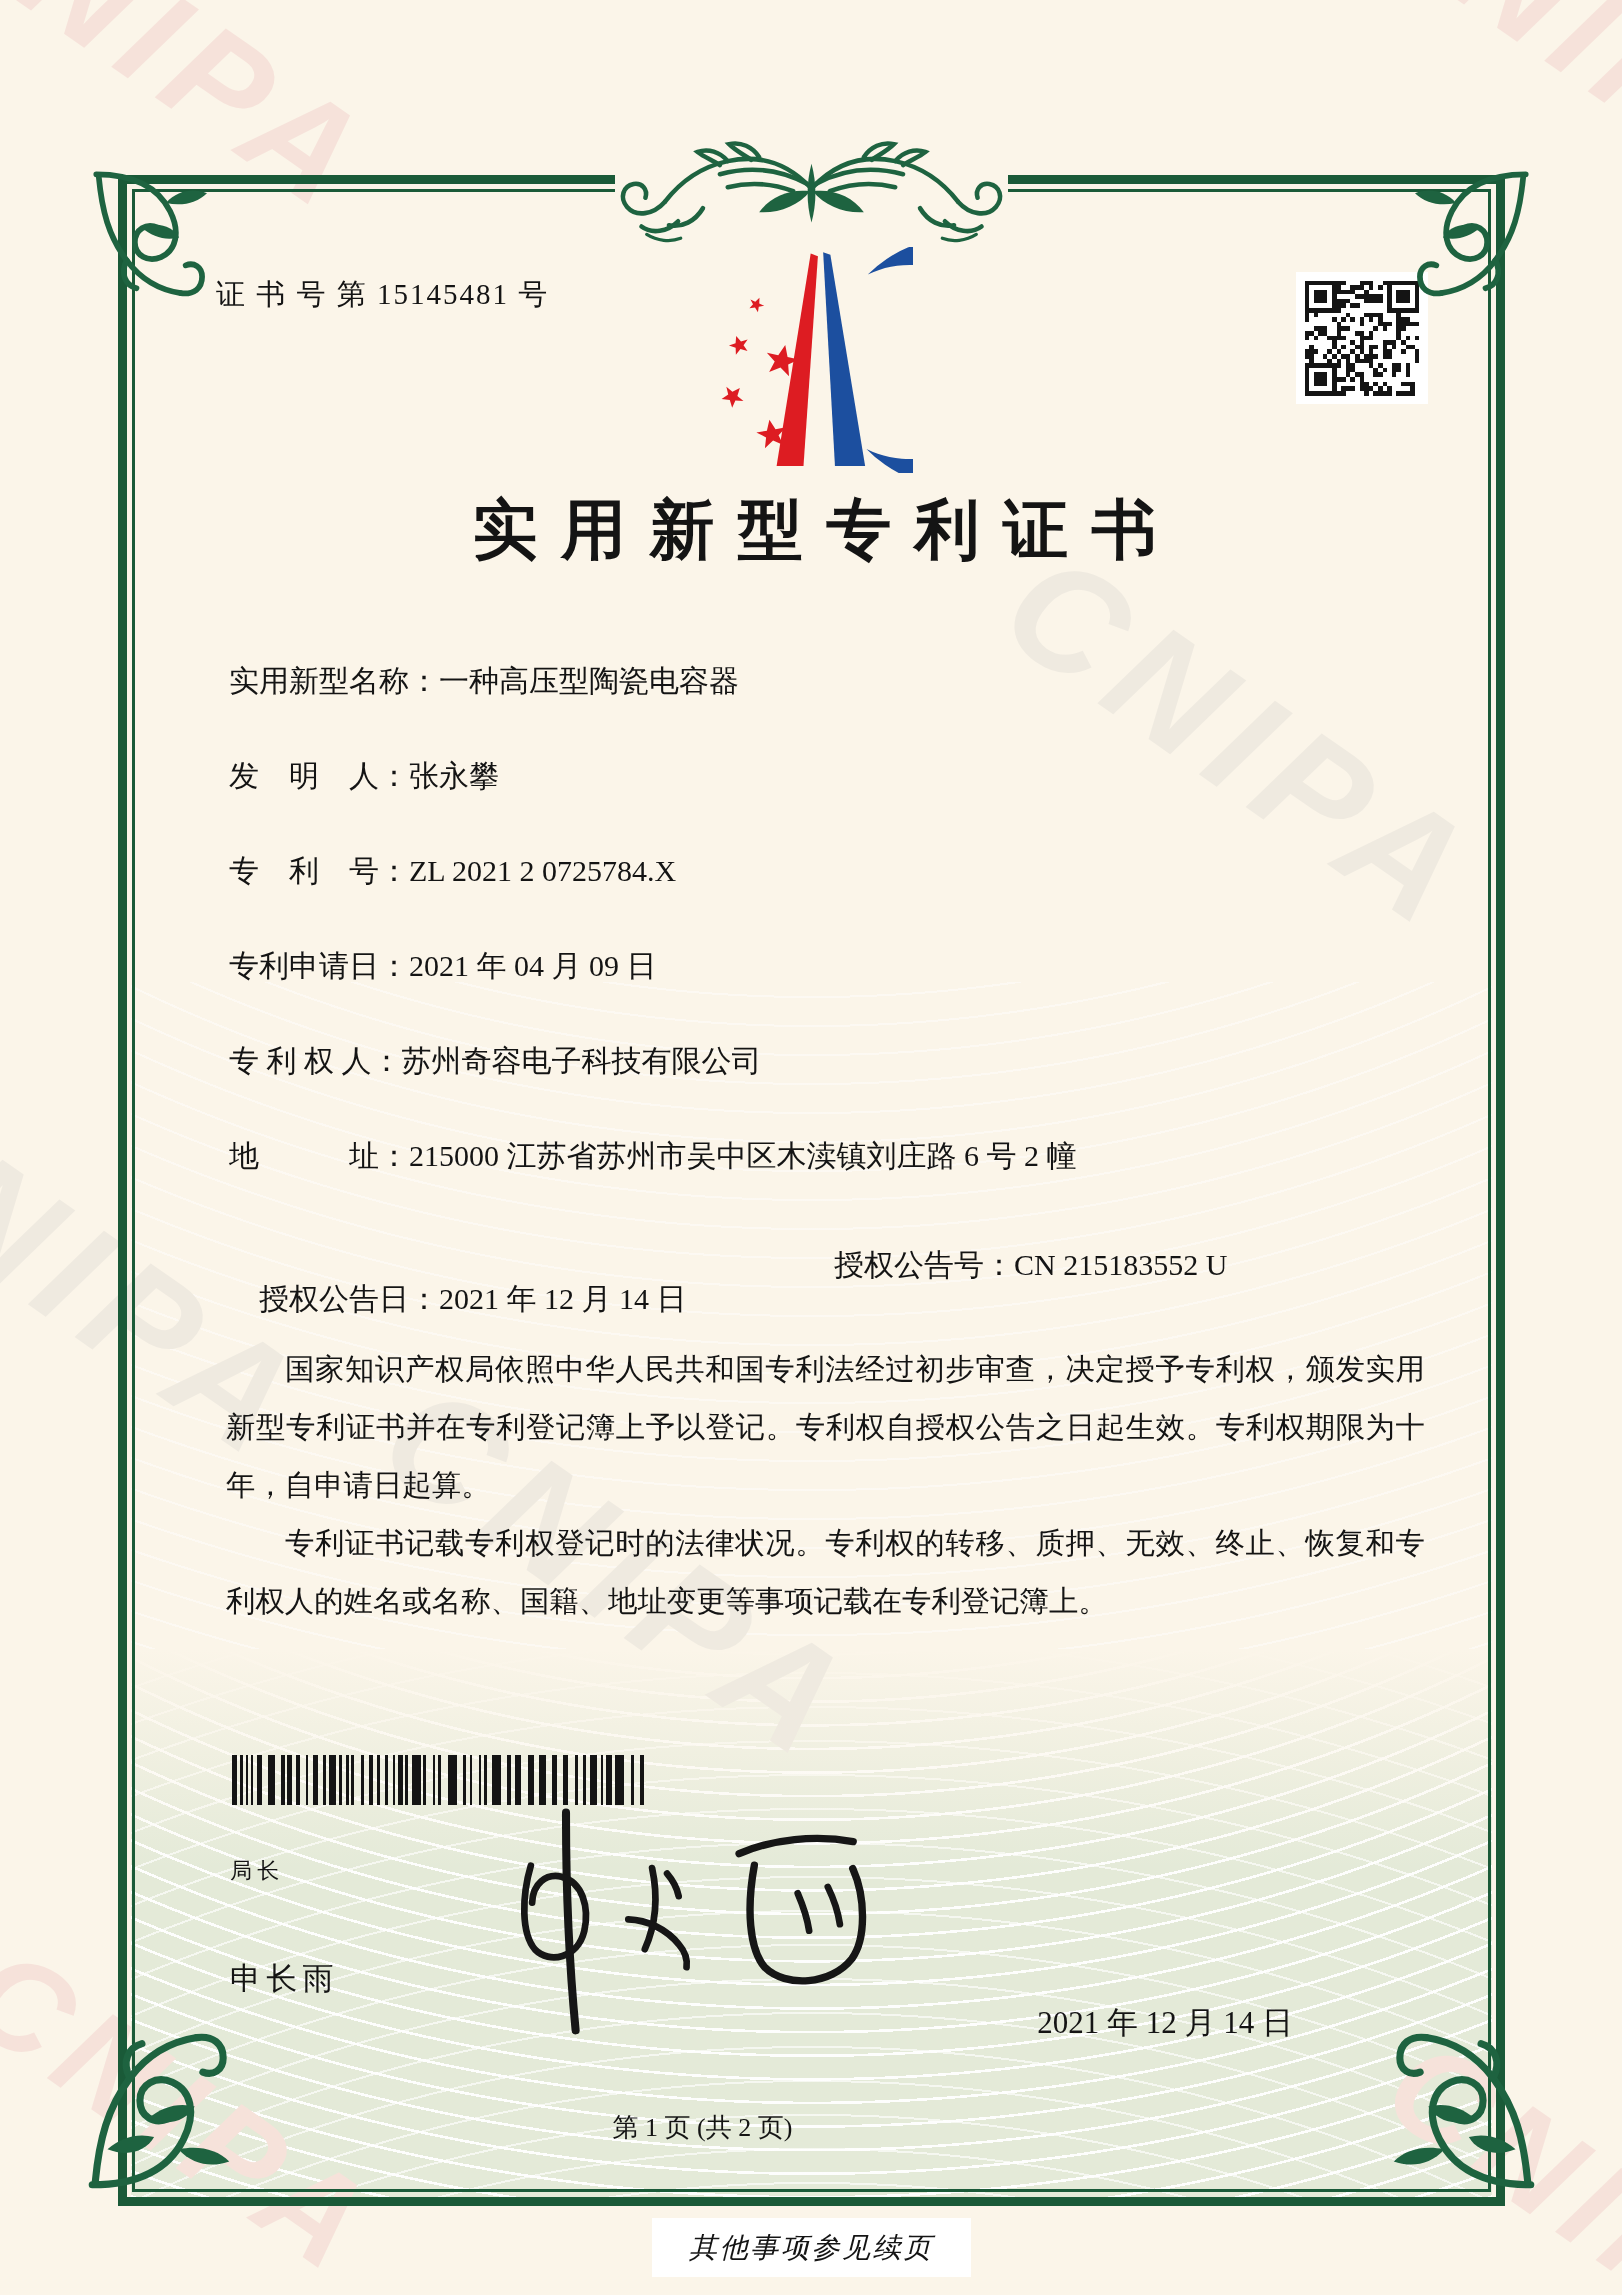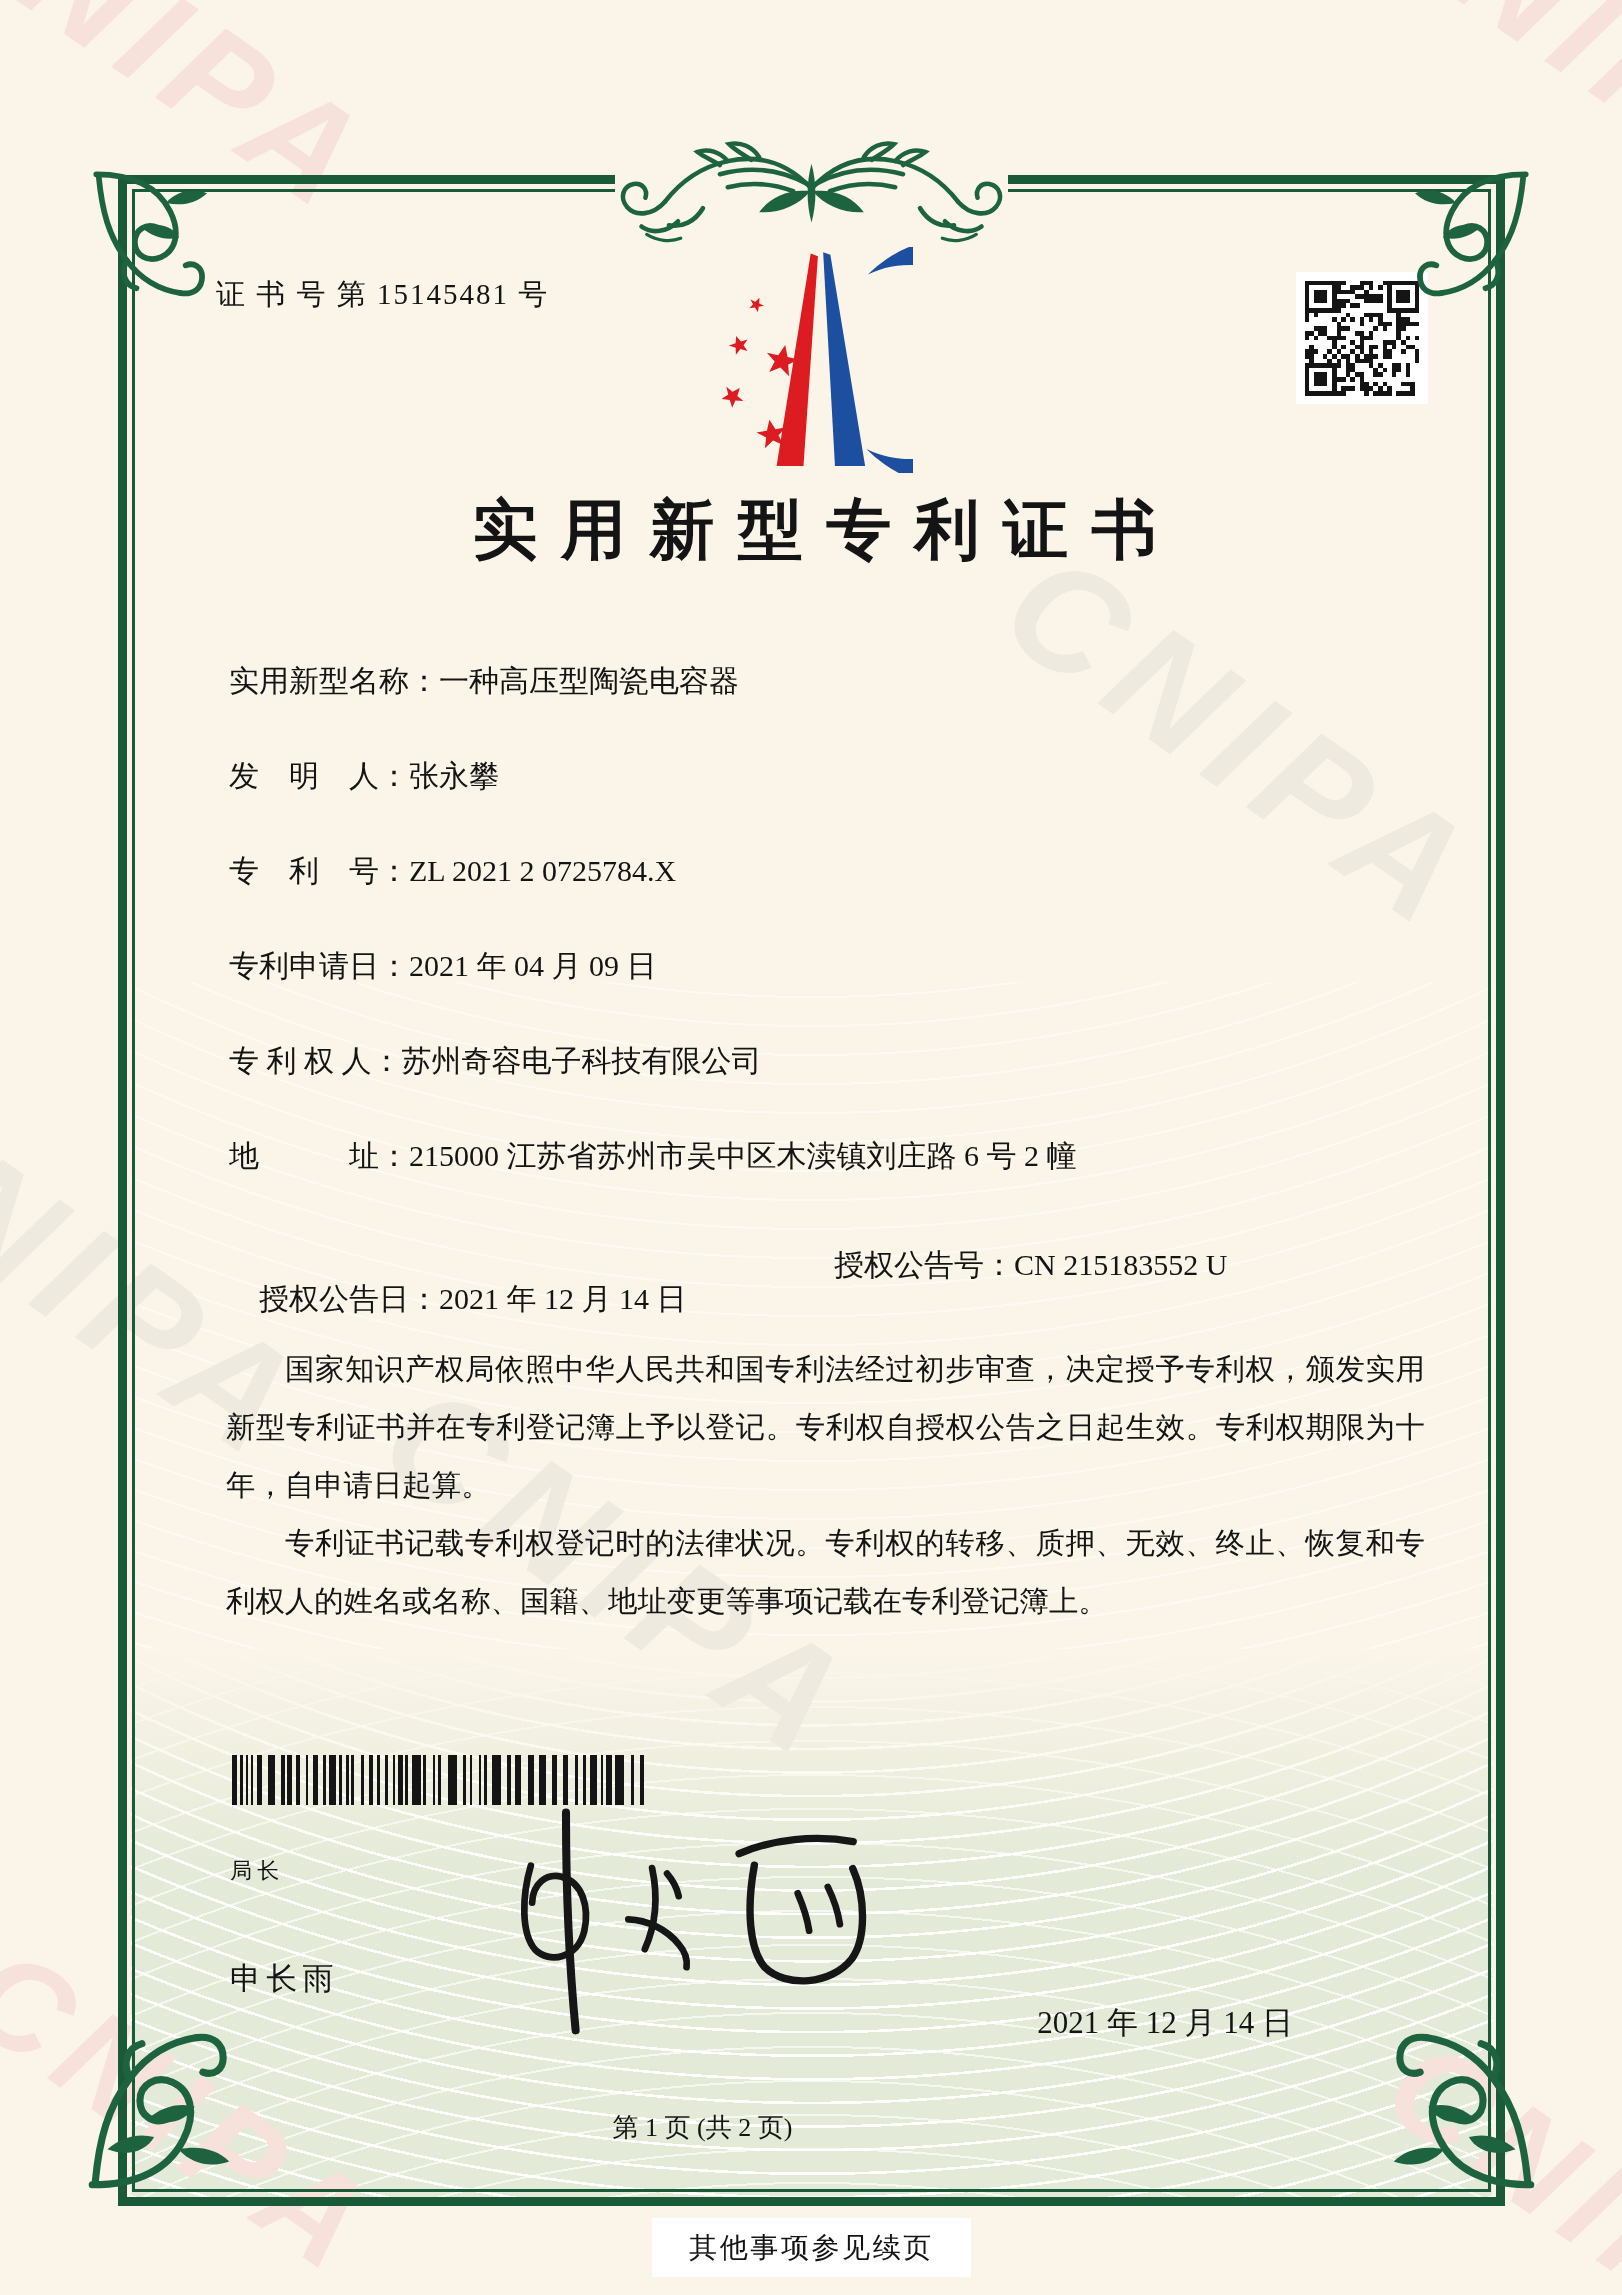--- a/index.html
+++ b/index.html
@@ -75,21 +75,21 @@
   
   .barcode{position:absolute; left:232px; top:1755px; width:419px; height:50px; z-index:2; font-size:0;}
   .barcode i{display:inline-block; height:100%; background:#141414;}
   
   .sig-title{position:absolute; left:230px; top:1856px; font-size:22px; letter-spacing:5.2px; z-index:2;}
   .sig-name{position:absolute; left:230px; top:1926px; font-size:31px; letter-spacing:5.2px; z-index:2;margin-top:32px;}
   .sig-hand{position:absolute; left:452px; top:1803px; width:471px; height:229px; z-index:2; transform:rotate(-2deg);}
   .grant-date{position:absolute; left:936px; top:2002px; width:458px; text-align:center; font-size:31px; z-index:2;}
   .page-footer{position:absolute; left:118px; width:1169px; top:2110px; text-align:center; font-size:26px; z-index:2;}
   .cont-note{
-    position:absolute; left:0; right:0; top:2218px; text-align:center; z-index:2;
+    position:absolute; left:0; right:0; top:2218px; text-align:center; z-index:2;font-style:italic;
   }
   .cont-note span{display:inline-block; background:#fff; padding:10.5px 37px; font-size:28px; letter-spacing:2.6px;}
   .logo .red{fill:var(--logo_red);} .logo .blue{fill:var(--logo_blue);}
 </style>
 </head>
 <body>
 
 <div class="page">
 
   <div class="wm pink wm-tl">CNIPA</div>

